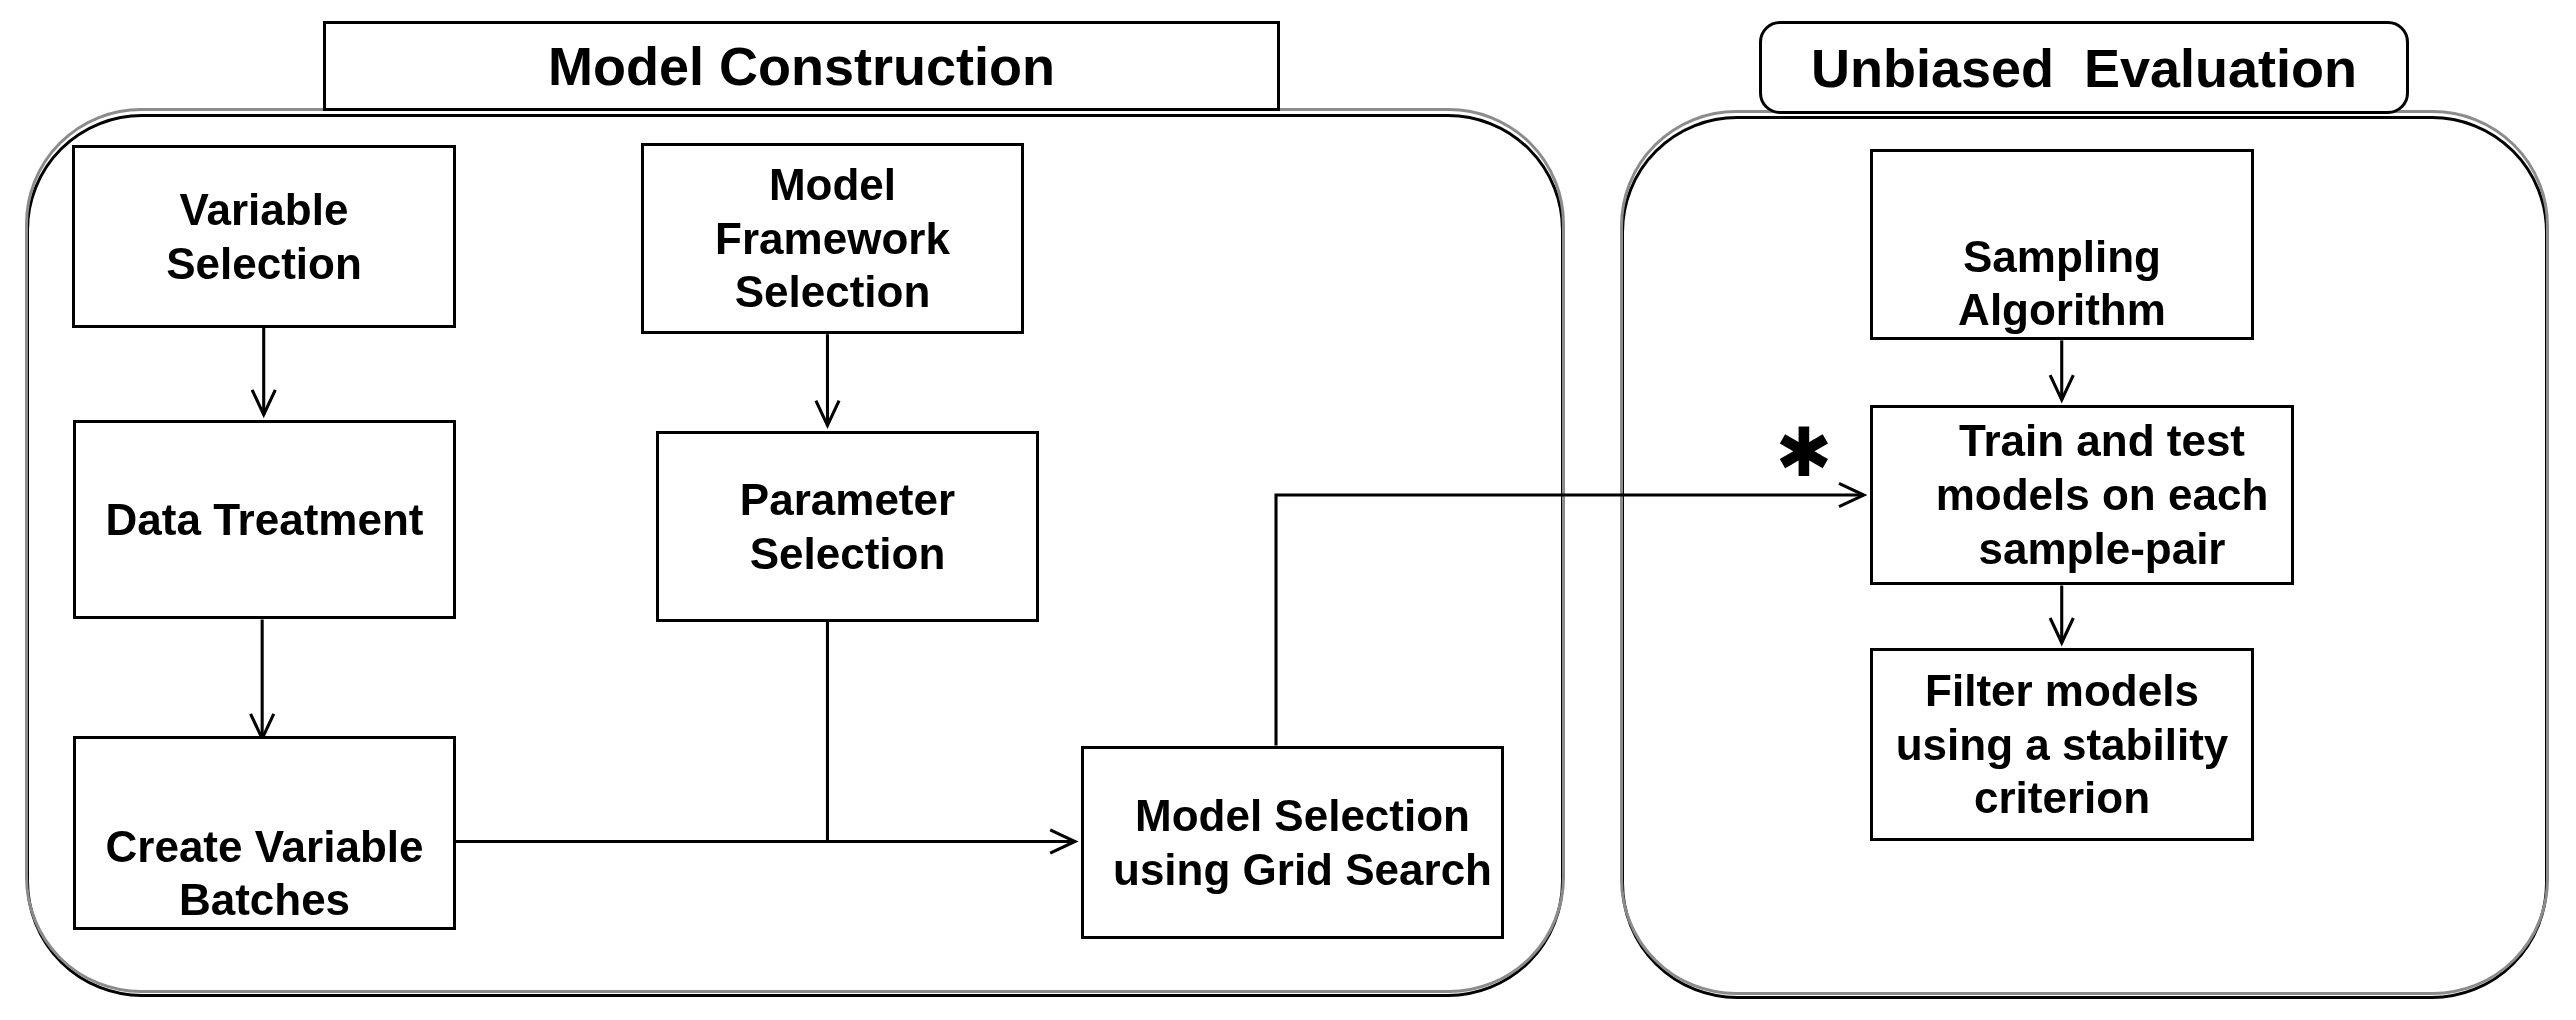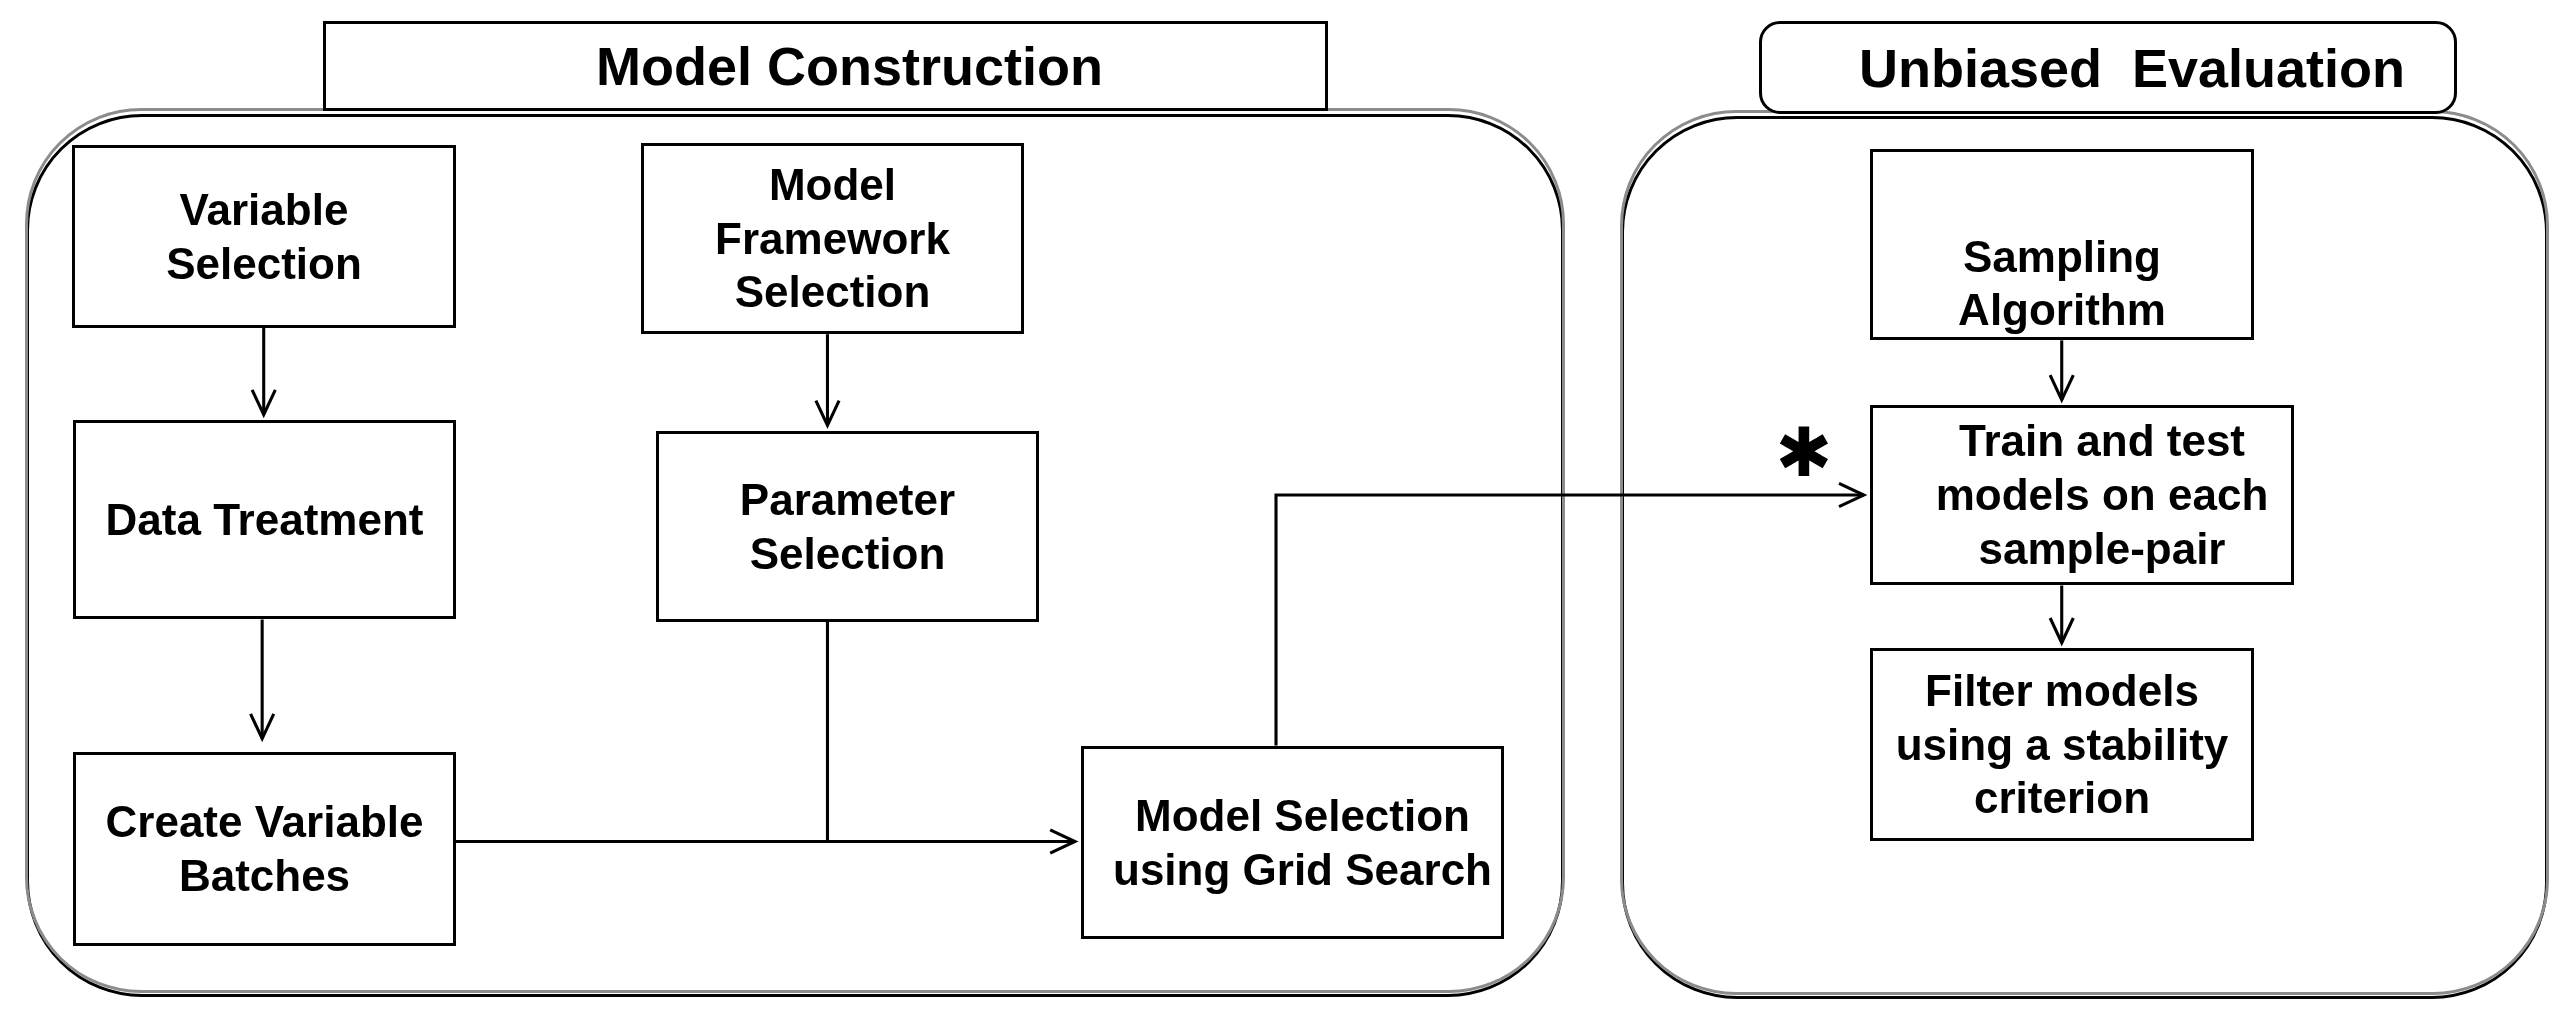--- a/index.html
+++ b/index.html
@@ -31,21 +31,20 @@
   .section-title{
     position:absolute;
     background:#ffffff;
     border:3.9px solid #000;
     display:flex;align-items:center;justify-content:center;
     font-weight:bold;
     font-size:54px;
     color:#000;
     white-space:pre;
     z-index:4;
-    padding-left:48px;
   }
   .title-left{left:323px;top:21px;width:951px;height:84px;}
   .title-right{left:1759px;top:21px;width:644px;height:87px;border-radius:21px;}
 
   .node{
     position:absolute;
     background:#ffffff;
     border:3.1px solid #000;
     display:flex;align-items:center;justify-content:center;
     text-align:center;
@@ -54,21 +53,21 @@
     line-height:1.22;
     color:#000;
     z-index:3;
   }
   .node-label{white-space:pre-line;}
 
   .n-variable-selection{left:72px;top:145px;width:378px;height:177px;}
   .n-model-framework  {left:641px;top:143px;width:377px;height:185px;text-align:center;}
   .n-data-treatment   {left:73px;top:420px;width:377px;height:193px;}
   .n-parameter-selection{left:656px;top:431px;width:377px;height:185px;text-align:center;}
-  .n-create-batches   {left:73px;top:752px;width:377px;height:188px;}
+  .n-create-batches   {left:73px;top:736px;width:377px;height:188px;align-items:flex-end;}
   .n-model-selection  {left:1081px;top:746px;width:397px;height:187px;padding-left:20px;}
   .n-sampling         {left:1870px;top:149px;width:378px;height:185px;align-items:flex-end;}
   .n-train-test       {left:1870px;top:405px;width:378px;height:174px;padding-left:40px;}
   .n-filter-models    {left:1870px;top:648px;width:378px;height:187px;}
 
   .connector-layer{
     position:absolute;left:0;top:0;width:2576px;height:1021px;
     z-index:2;
   }
   .asterisk{

